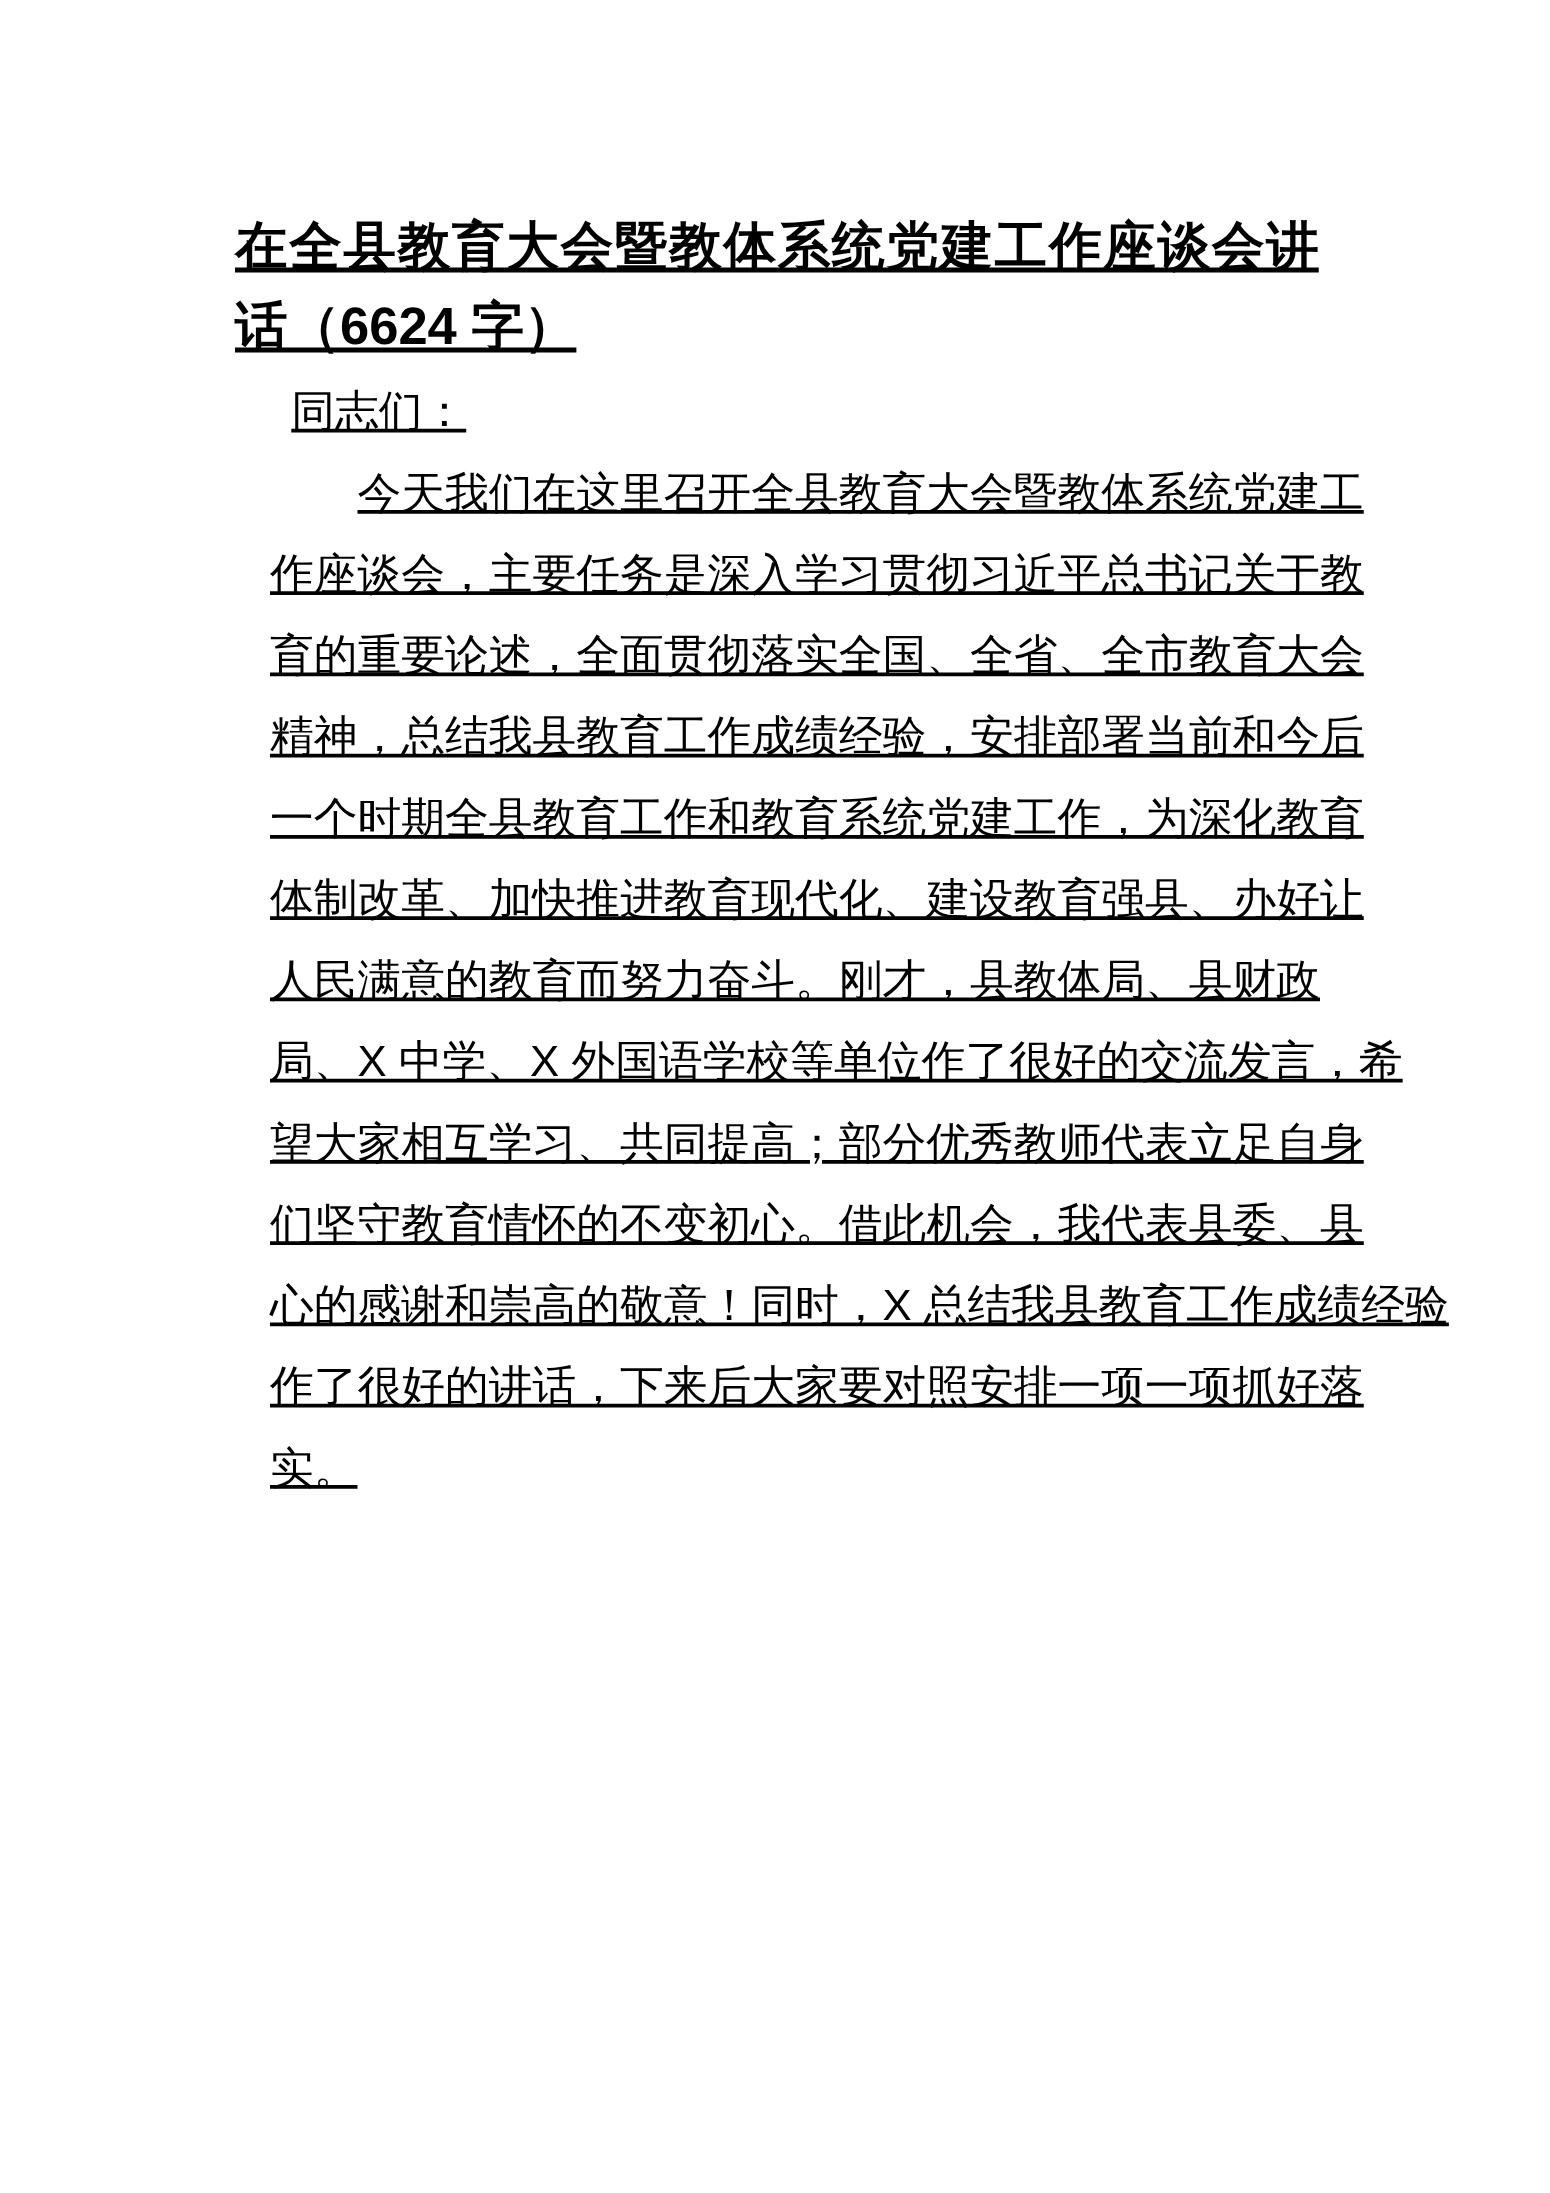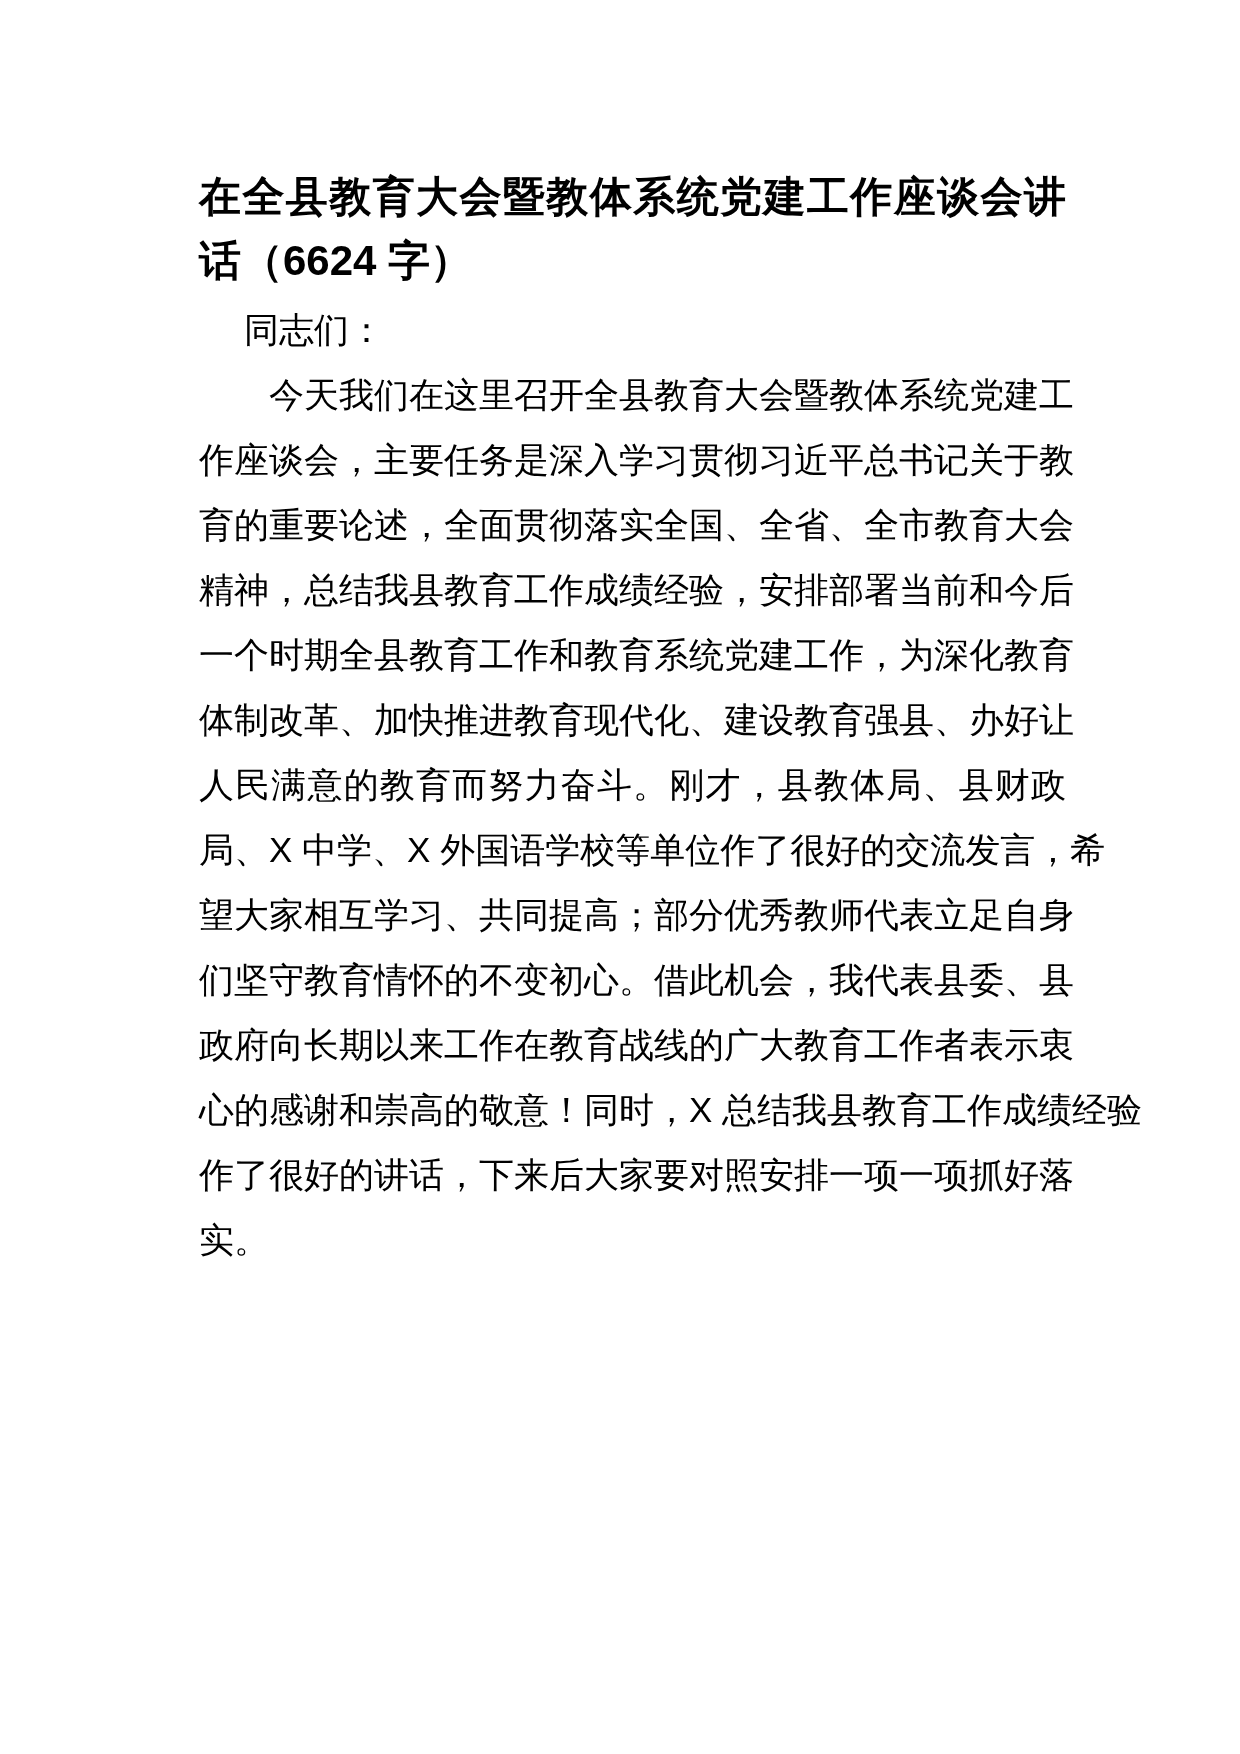--- a/index.html
+++ b/index.html
@@ -11,23 +11,24 @@
     position: relative;
     width: 1240px;
     height: 1754px;
     background: #ffffff;
     color: #000000;
     font-family: "Liberation Sans", sans-serif;
     overflow: hidden;
   }
   .content {
     position: absolute;
-    left: 199px;
+    left: 188px;
     top: 165px;
     width: 867px;
+    text-decoration: underline;
   }
   .doc-title {
     margin: 0;
     padding: 0;
     font-size: 42px;
     font-weight: bold;
     line-height: 64px;
   }
   .title-line {
     white-space: nowrap;
@@ -38,20 +39,21 @@
   .salutation {
     margin-top: 4px;
     font-size: 35px;
     font-weight: normal;
     line-height: 65px;
     white-space: nowrap;
     margin-left: 45px;
   }
   .paragraph {
     margin-top: 0;
+    margin-left: 28px;
   }
   .line {
     font-size: 35px;
     font-weight: normal;
     line-height: 65px;
     white-space: nowrap;
     text-align: justify;
     text-align-last: justify;
   }
   .line.first {
@@ -78,20 +80,19 @@
         <div class="line first">今天我们在这里召开全县教育大会暨教体系统党建工</div>
         <div class="line">作座谈会，主要任务是深入学习贯彻习近平总书记关于教</div>
         <div class="line">育的重要论述，全面贯彻落实全国、全省、全市教育大会</div>
         <div class="line">精神，总结我县教育工作成绩经验，安排部署当前和今后</div>
         <div class="line">一个时期全县教育工作和教育系统党建工作，为深化教育</div>
         <div class="line">体制改革、加快推进教育现代化、建设教育强县、办好让</div>
         <div class="line">人民满意的教育而努力奋斗。刚才，县教体局、县财政</div>
         <div class="line">局、X 中学、X 外国语学校等单位作了很好的交流发言，希</div>
         <div class="line">望大家相互学习、共同提高；部分优秀教师代表立足自身</div>
         <div class="line">们坚守教育情怀的不变初心。借此机会，我代表县委、县</div>
-        <div class="line">政府向长期以来工作在教育战线的广大教育工作者表示衷</div>
         <div class="line">心的感谢和崇高的敬意！同时，X 总结我县教育工作成绩经验</div>
         <div class="line">作了很好的讲话，下来后大家要对照安排一项一项抓好落</div>
         <div class="line last">实。</div>
       </div>
 
   </div>
 </div>
 
 </body></html>

